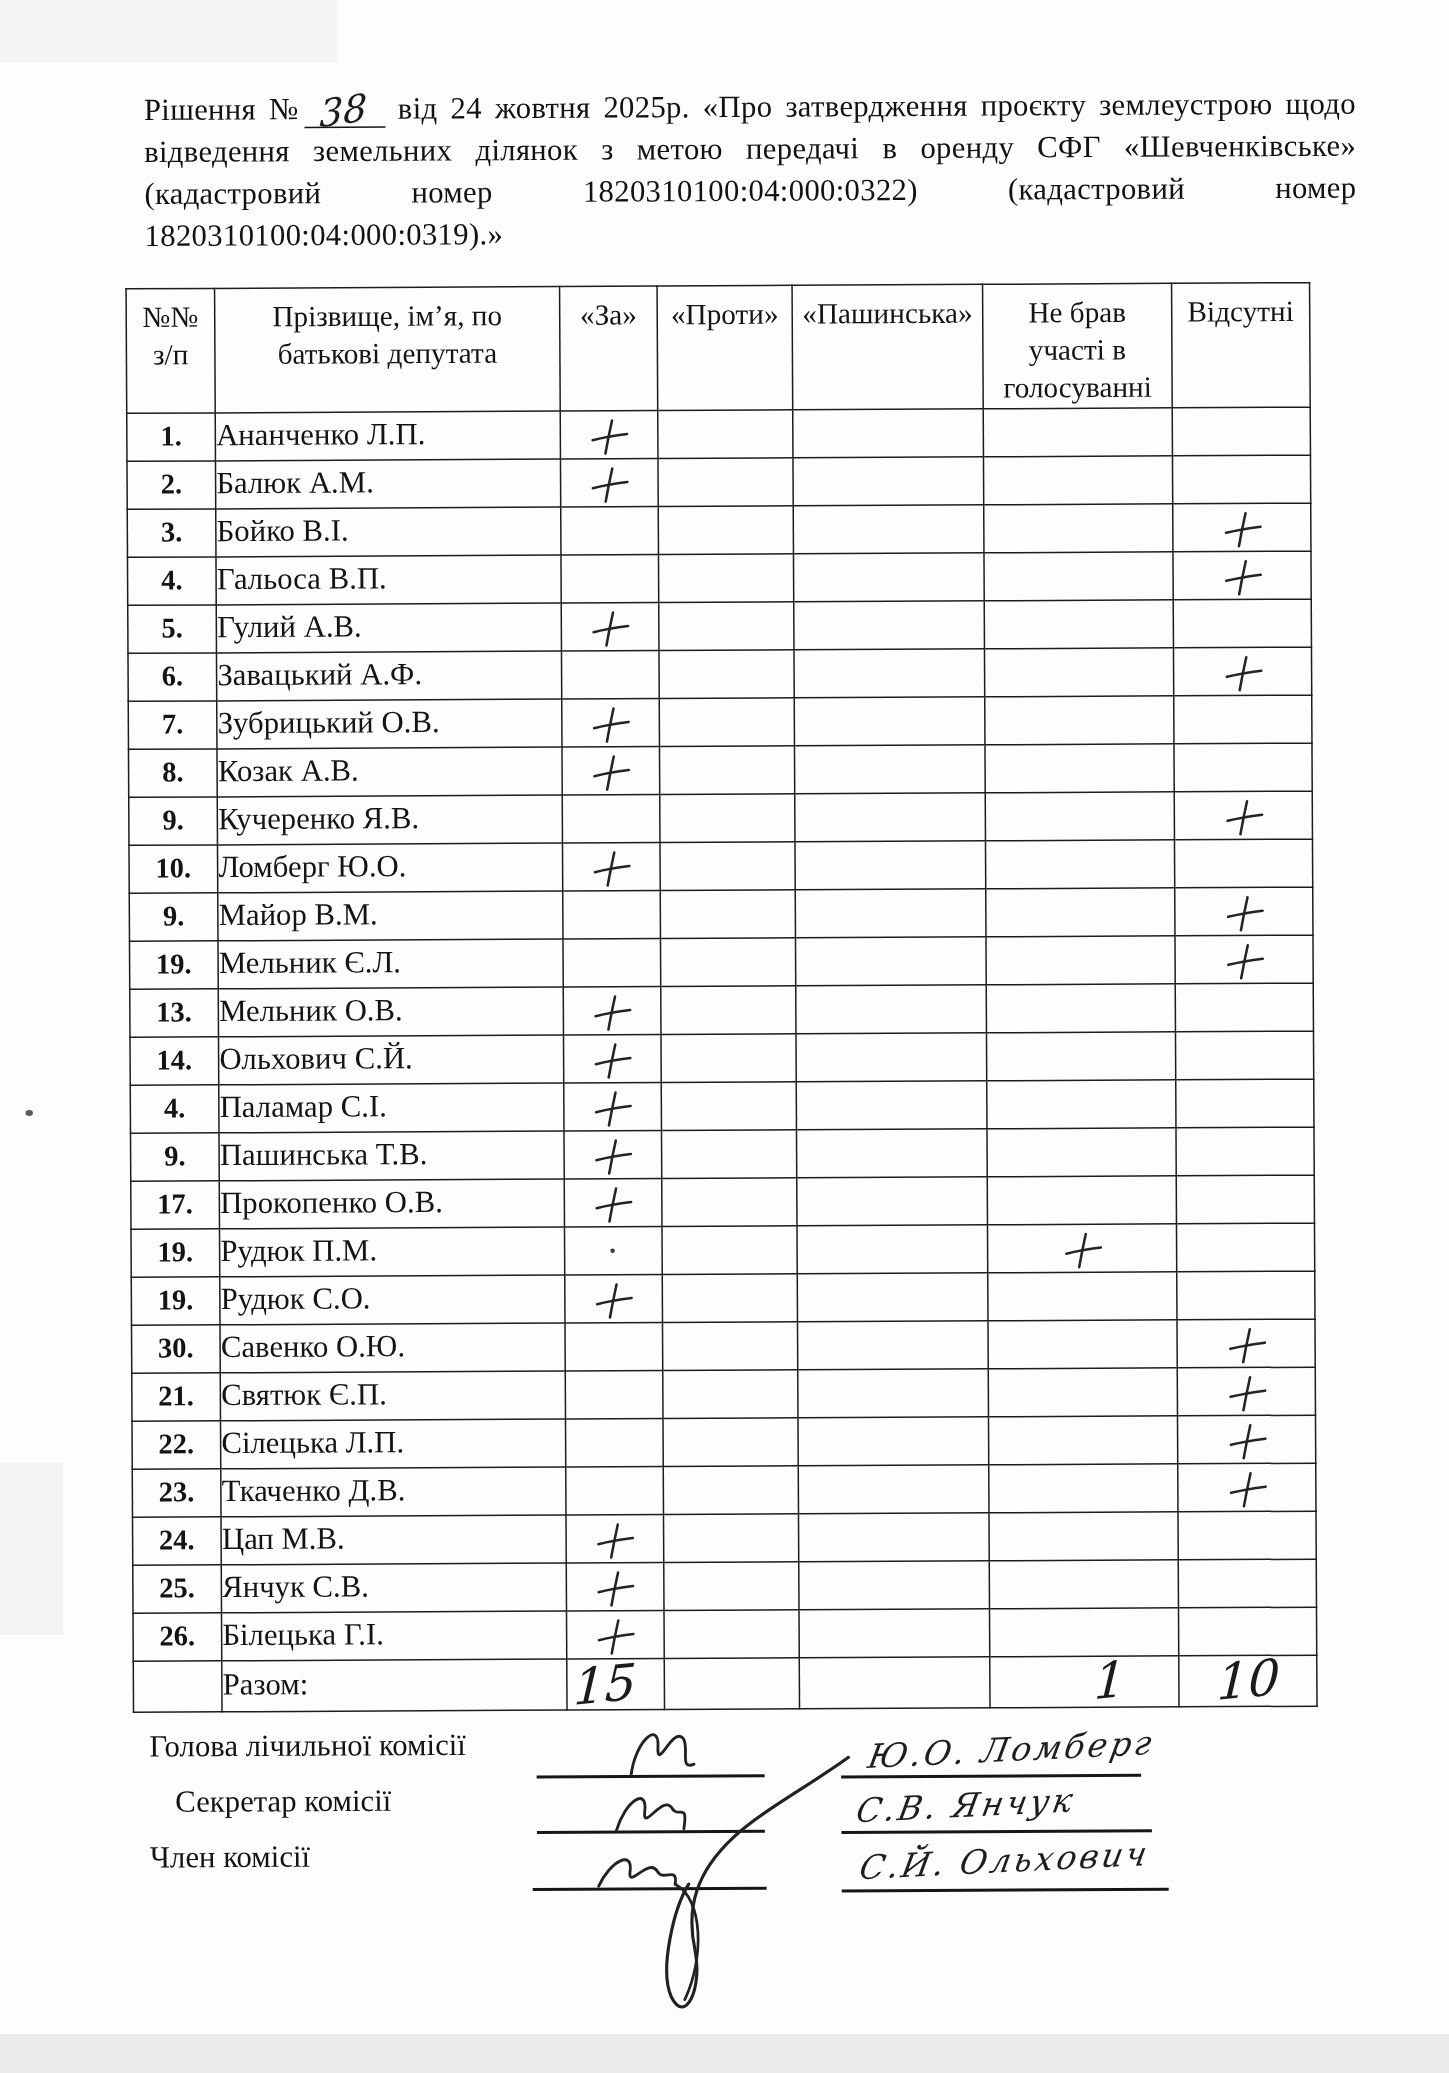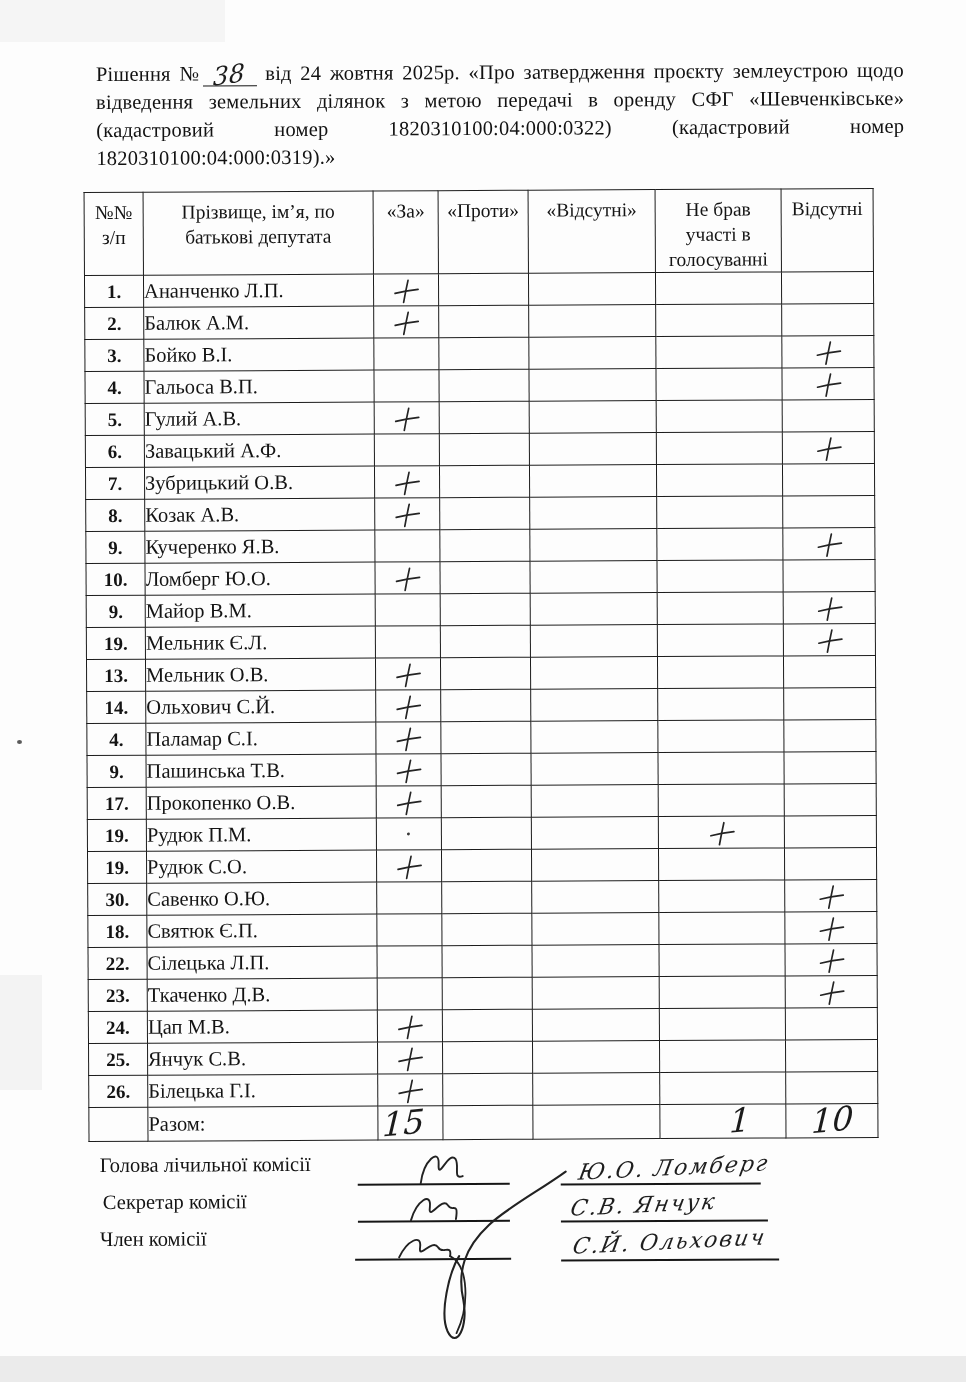--- a/index.html
+++ b/index.html
@@ -89,21 +89,21 @@
       <col style="width:92px">
     </colgroup>
     <thead>
       <tr>
         <th class="h-num">№№
 з/п</th>
         <th class="h-name">Прізвище, ім’я, по
 батькові депутата</th>
         <th>«За»</th>
         <th>«Проти»</th>
-        <th>«Відсутні»</th>
+        <th>«Пашинська»</th>
         <th>Не брав
 участі в
 голосуванні</th>
         <th>Відсутні</th>
       </tr>
     </thead>
     <tbody>
         <tr>
           <td class="num">1.</td>
           <td class="name">Ананченко Л.П.</td>
@@ -380,21 +380,21 @@
           <td class="vote-c"></td>
           <td class="vote-c"></td>
           <td class="vote-c">
   <svg class="plus" width="30" height="26" viewBox="0 0 30 26">
     <path d="M4 15 Q 14 12.5 27 11"></path>
     <path d="M17 2 Q 14.5 13 12.5 24"></path>
   </svg>
 </td>
         </tr>
         <tr>
-          <td class="num">18.</td>
+          <td class="num">21.</td>
           <td class="name">Святюк Є.П.</td>
           <td class="vote-c"></td>
           <td class="vote-c"></td>
           <td class="vote-c"></td>
           <td class="vote-c"></td>
           <td class="vote-c">
   <svg class="plus" width="30" height="26" viewBox="0 0 30 26">
     <path d="M4 15 Q 14 12.5 27 11"></path>
     <path d="M17 2 Q 14.5 13 12.5 24"></path>
   </svg>
@@ -480,21 +480,21 @@
           </td>
         <td class="vote-c"></td>
         <td class="vote-c"></td>
         <td class="vote-c"><span class="hw hw-total" style="margin-left:34px;">1</span></td>
         <td class="vote-c"><span class="hw hw-total">10</span></td>
       </tr>
     </tfoot>
   </table>
 
   <div class="sig-label" style="left:97px;top:1152px;">Голова лічильної комісії</div>
-  <div class="sig-label" style="left:100px;top:1189px;">Секретар комісії</div>
+  <div class="sig-label" style="left:114px;top:1189px;">Секретар комісії</div>
   <div class="sig-label" style="left:97px;top:1226px;text-align:center;">Член комісії</div>
 
   <div class="sig-line" style="left:355px;top:1183px;width:152px;"></div>
   <div class="sig-line" style="left:355px;top:1220px;width:152px;"></div>
   <div class="sig-line" style="left:352px;top:1258px;width:156px;"></div>
 
   <div class="sig-line" style="left:558px;top:1184px;width:200px;"></div>
   <div class="sig-line" style="left:558px;top:1221px;width:207px;"></div>
   <div class="sig-line" style="left:558px;top:1260px;width:218px;"></div>
 

